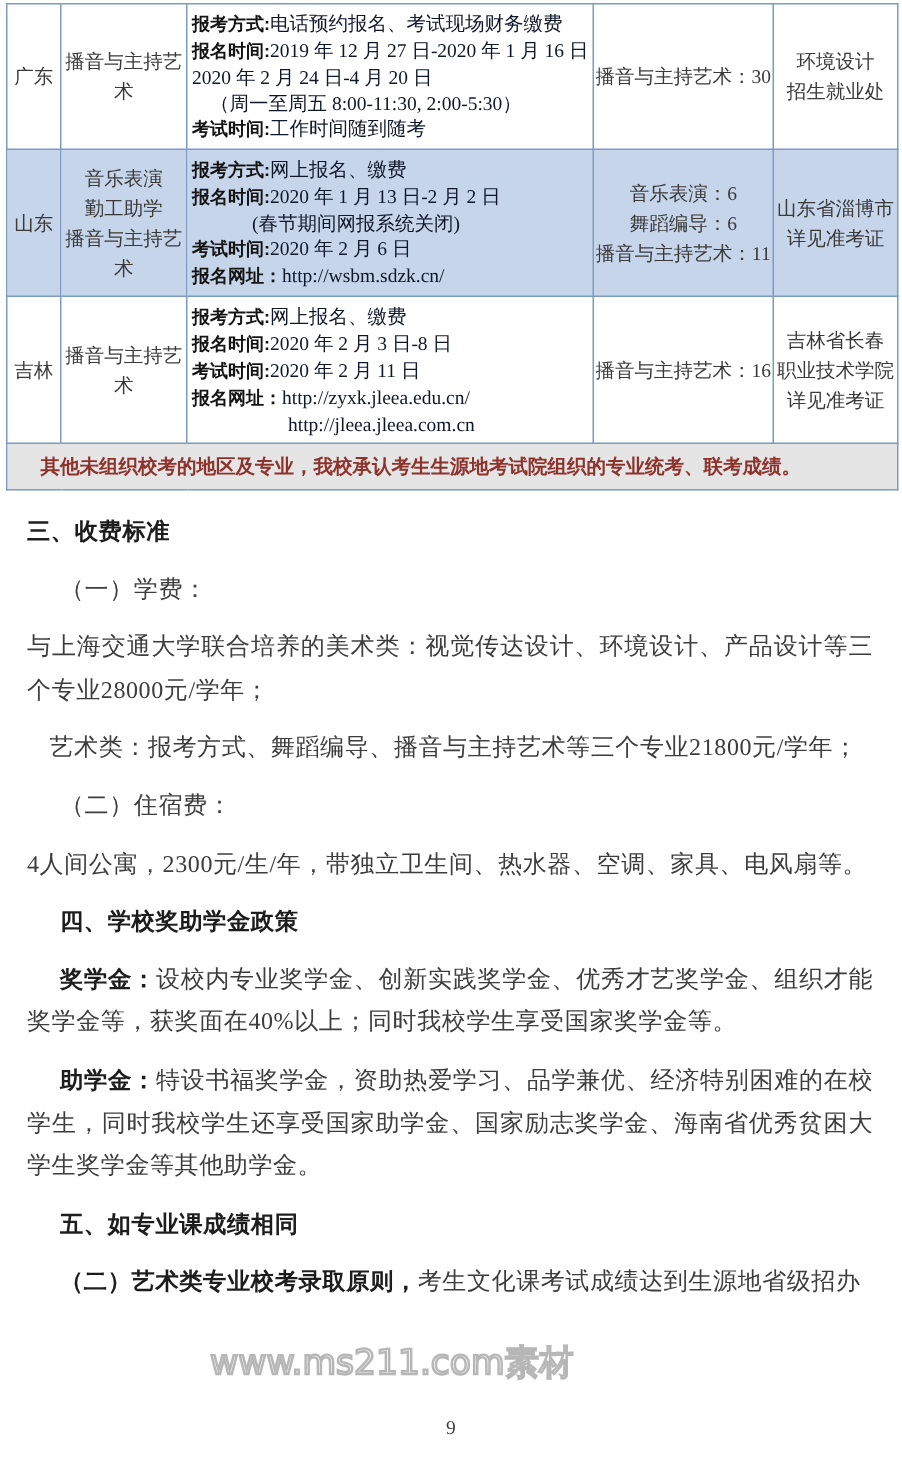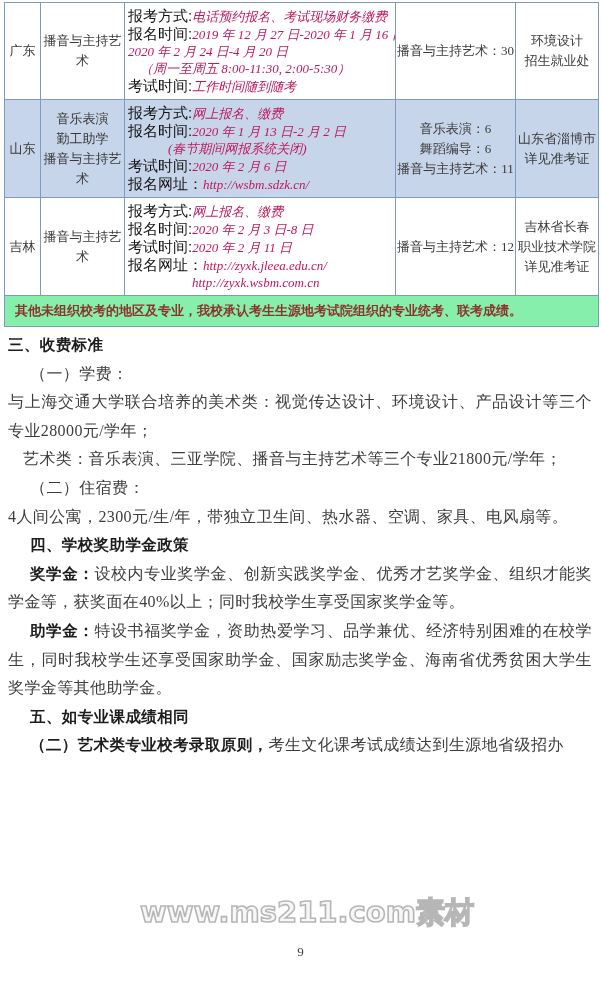--- a/index.html
+++ b/index.html
@@ -15,46 +15,46 @@
   }
   table.sched td { border:1.5px solid #7d9bc1; overflow:hidden; }
   tr.r0 { height:88px; } tr.r1 { height:82px; } tr.r2 { height:80px; }
   td.prov, td.major, td.quota, td.loc {
     text-align:center; vertical-align:middle; font-size:13px; color:#3a3a3a;
   }
   .mline,.qline,.lline { line-height:20px; }
   td.detail { vertical-align:middle; padding:4px 2px 4px 3px; font-size:13px; }
   .dline { line-height:17px; white-space:nowrap; }
   .dlabel {
-    font-weight:normal; color:#141414;
-    font-family:"Liberation Sans","DejaVu Sans",sans-serif; font-size:15px;
+    font-weight:bold; color:#141414;
+    font-family:"Liberation Sans","DejaVu Sans",sans-serif; font-size:12px;
   }
-  .dtext { color:#be185d;font-style:italic; }
+  .dtext { color:#0f172a; }
   tr.hl td { background:#c6d5ea; }
   tr.rfoot { height:31px; }
   td.foot {
-    background:#86efac; color:#8e322c; font-weight:bold; font-size:13px;
-    padding:4px 10px; font-family:"Liberation Sans","DejaVu Sans",sans-serif;
+    background:#e5e5e5; color:#8e322c; font-weight:bold; font-size:13px;
+    padding:4px 22px; font-family:"Liberation Sans","DejaVu Sans",sans-serif;
   }
   
   .doc-body { padding:4px 9px 0 8px; text-align:justify; }
   .doc-body p, .doc-body h3 {
-    margin:0; font-size:16px; line-height:28.6px; letter-spacing:0.4px;
+    margin:10px; font-size:16px; line-height:28.6px; letter-spacing:0.4px;
     font-weight:normal; color:#3d3d3d;
   }
   .doc-body h3, .doc-body b {
     font-weight:bold; color:#1d1d1d;
     font-family:"Liberation Sans","DejaVu Sans",sans-serif; font-size:15.5px;
   }
   .ind0 { text-indent:0; } .ind1 { text-indent:15px; } .ind2 { text-indent:22px; }
   
   .watermark {
     position:absolute; left:140px; top:893px; white-space:nowrap;
     font-family:"DejaVu Sans","Liberation Sans",sans-serif;
-    font-weight:700; font-size:29px; letter-spacing:0px;
+    font-weight:400; font-size:23px; letter-spacing:0px;
     color:rgba(240,240,240,0.55);
     -webkit-text-stroke:1.6px rgba(165,165,165,0.8);
     pointer-events:none;
   }
   .page-number {
     position:absolute; left:0; right:0; top:944px; text-align:center;
     font-size:13px; color:#3d3d3d;
   }
 </style>
 </head>
@@ -120,43 +120,43 @@
       <tr class="r2">
         <td class="prov">吉林</td>
         <td class="major">
           <div class="mline">播音与主持艺术</div>
         </td>
         <td class="detail">
           <div class="dline"><span class="dlabel">报考方式:</span><span class="dtext">网上报名、缴费</span></div>
           <div class="dline"><span class="dlabel">报名时间:</span><span class="dtext">2020 年 2 月 3 日-8 日</span></div>
           <div class="dline"><span class="dlabel">考试时间:</span><span class="dtext">2020 年 2 月 11 日</span></div>
           <div class="dline"><span class="dlabel">报名网址：</span><span class="dtext">http://zyxk.jleea.edu.cn/</span></div>
-          <div class="dline" style="padding-left:64px"><span class="dtext">http://zyxk.wsbm.com.cn</span></div>
+          <div class="dline" style="padding-left:64px"><span class="dtext">http://jleea.jleea.com.cn</span></div>
         </td>
         <td class="quota">
-          <div class="qline">播音与主持艺术：12</div>
+          <div class="qline">播音与主持艺术：16</div>
         </td>
         <td class="loc">
           <div class="lline">吉林省长春</div>
           <div class="lline">职业技术学院</div>
           <div class="lline">详见准考证</div>
         </td>
       </tr>
 
       <tr class="rfoot">
         <td class="foot" colspan="5">其他未组织校考的地区及专业，我校承认考生生源地考试院组织的专业统考、联考成绩。</td>
       </tr>
     </tbody>
   </table>
 
   <div class="doc-body">
     <h3 class="ind0">三、收费标准</h3>
     <p class="ind2">（一）学费：</p>
     <p class="ind0">与上海交通大学联合培养的美术类：视觉传达设计、环境设计、产品设计等三个专业28000元/学年；</p>
-    <p class="ind1">艺术类：音乐表演、三亚学院、播音与主持艺术等三个专业21800元/学年；</p>
+    <p class="ind1">艺术类：报考方式、舞蹈编导、播音与主持艺术等三个专业21800元/学年；</p>
     <p class="ind2">（二）住宿费：</p>
     <p class="ind0">4人间公寓，2300元/生/年，带独立卫生间、热水器、空调、家具、电风扇等。</p>
 
     <h3 class="ind2">四、学校奖助学金政策</h3>
     <p class="ind2"><b>奖学金：</b><span>设校内专业奖学金、创新实践奖学金、优秀才艺奖学金、组织才能奖学金等，获奖面在40%以上；同时我校学生享受国家奖学金等。</span></p>
     <p class="ind2"><b>助学金：</b><span>特设书福奖学金，资助热爱学习、品学兼优、经济特别困难的在校学生，同时我校学生还享受国家助学金、国家励志奖学金、海南省优秀贫困大学生奖学金等其他助学金。</span></p>
 
     <h3 class="ind2">五、如专业课成绩相同</h3>
     <p class="ind2"><b>（二）艺术类专业校考录取原则，</b><span>考生文化课考试成绩达到生源地省级招办</span></p>
   </div>

